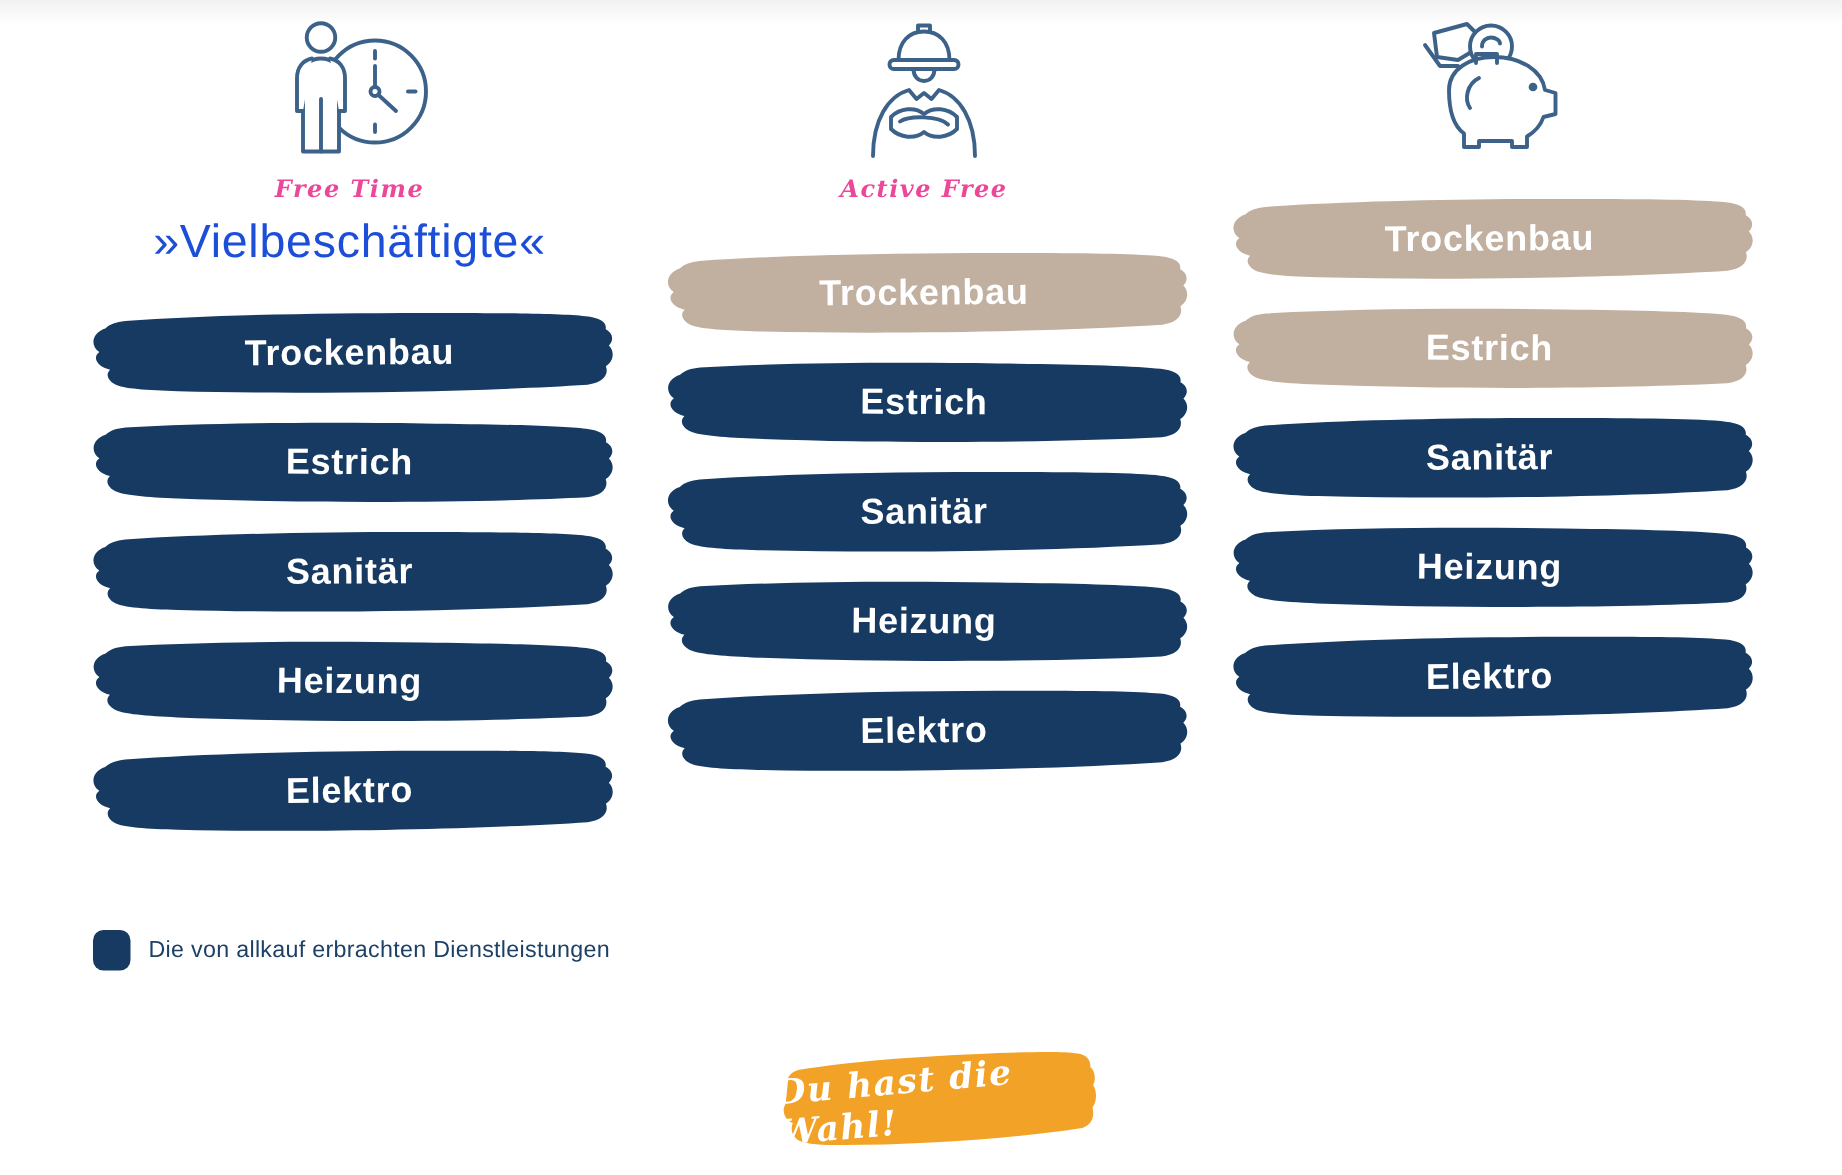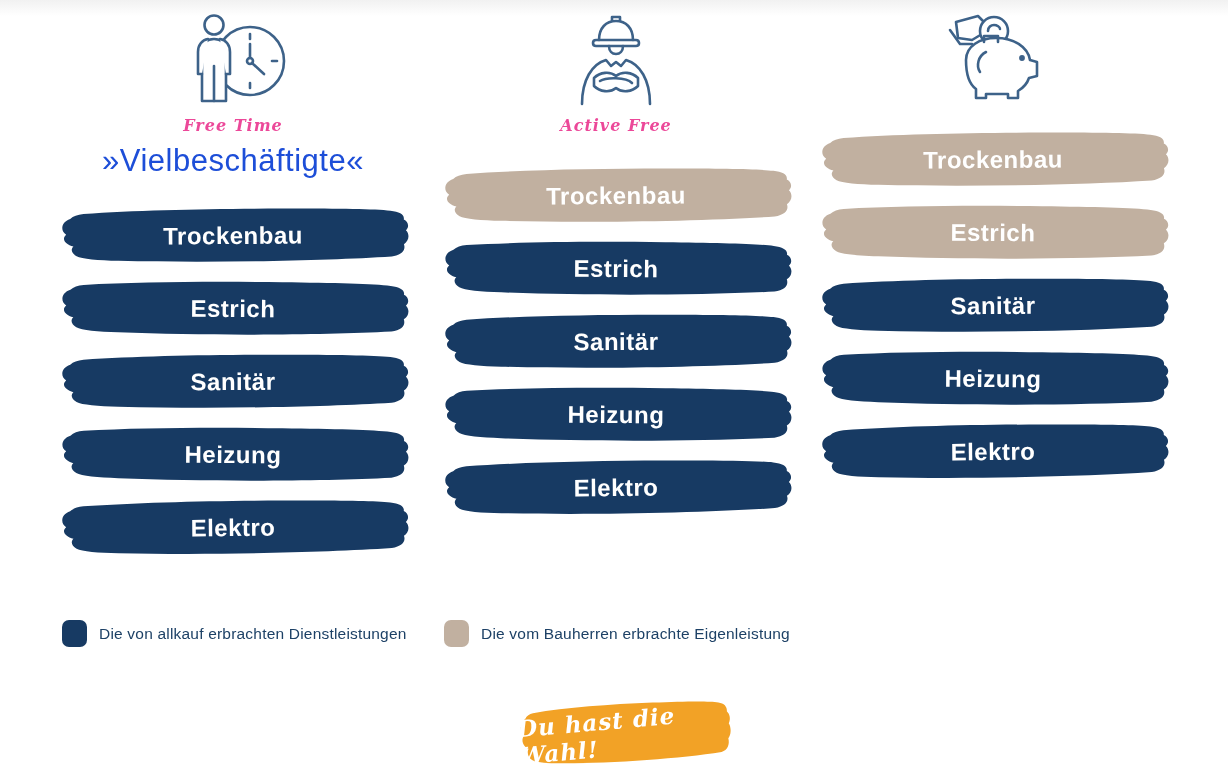--- a/index.html
+++ b/index.html
@@ -209,24 +209,20 @@
           </svg>
           <span class="bar-label">Elektro</span>
         </div>
       </div>
   </div>
 
   <div class="legend-item legend-1">
     <div class="swatch" style="background: rgb(23, 58, 99);"></div>
     <div class="legend-label">Die von allkauf erbrachten Dienstleistungen</div>
   </div>
-  <div class="legend-item legend-2">
-    <div class="swatch" style="background: rgb(193, 176, 160);"></div>
-    <div class="legend-label">Die vom Bauherren erbrachte Eigenleistung</div>
-  </div>
 
   <div class="badge">
     <svg viewBox="0 0 344 58" preserveAspectRatio="none">
       <path id="badge-path" fill="#f2a226" d="M26 6 C80 2.5 150 1.5 220 2 C270 2.3 310 3 326 5 C335 6 340 9 339 14 C343 16 345 21 341 25 C345 29 344 36 339 39 C341 45 337 50 327 51.5 C260 55.5 150 57 60 54 C40 53.3 24 52 19 49 C14 46 13 42 16 39 C8 37 4 31 9 27 C3 23 4 14 13 11 C16 8 20 6.7 26 6 Z"></path>
     </svg>
     <div class="badge-label">Du hast die Wahl!</div>
   </div>
 </div>
 
 </body></html>

